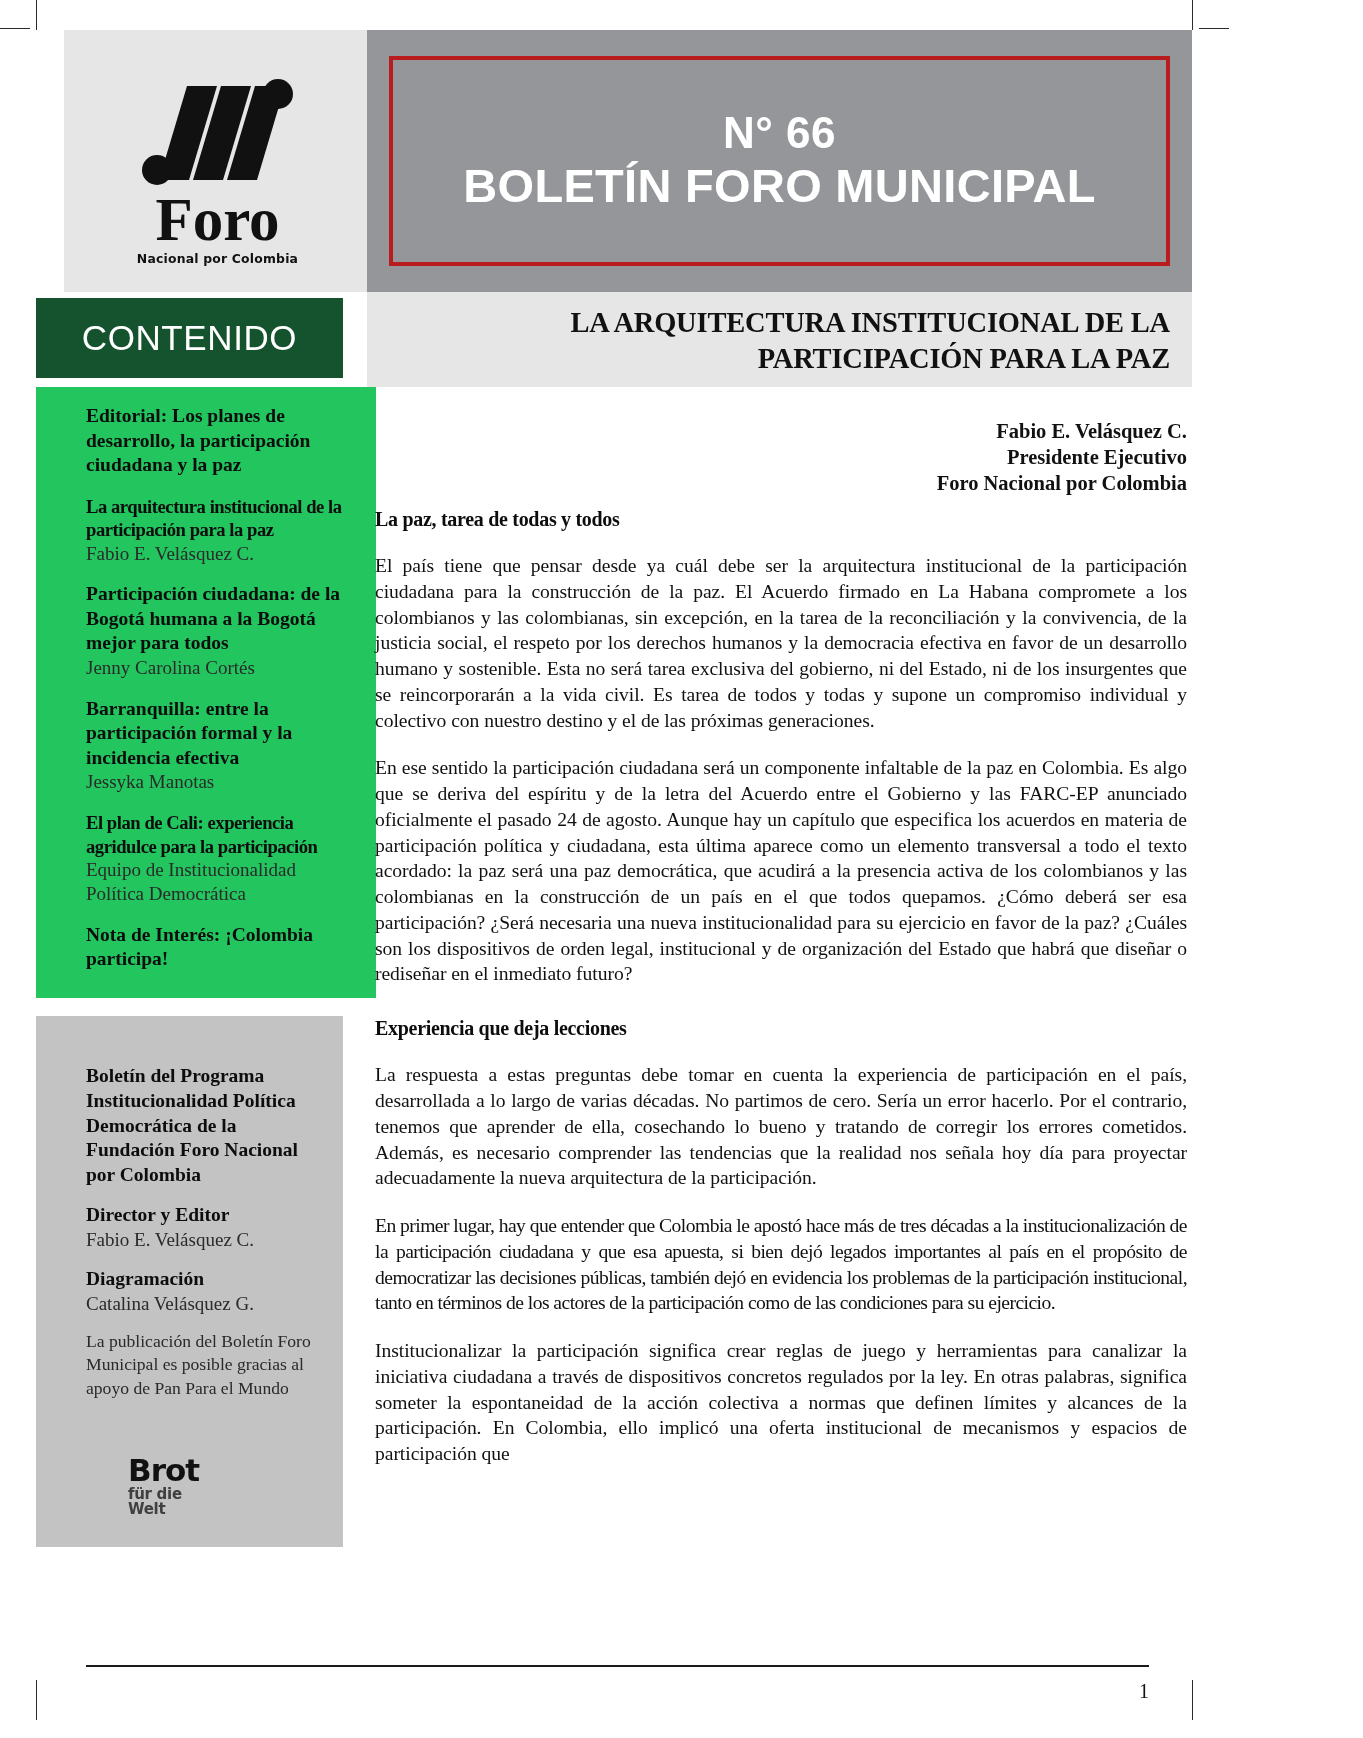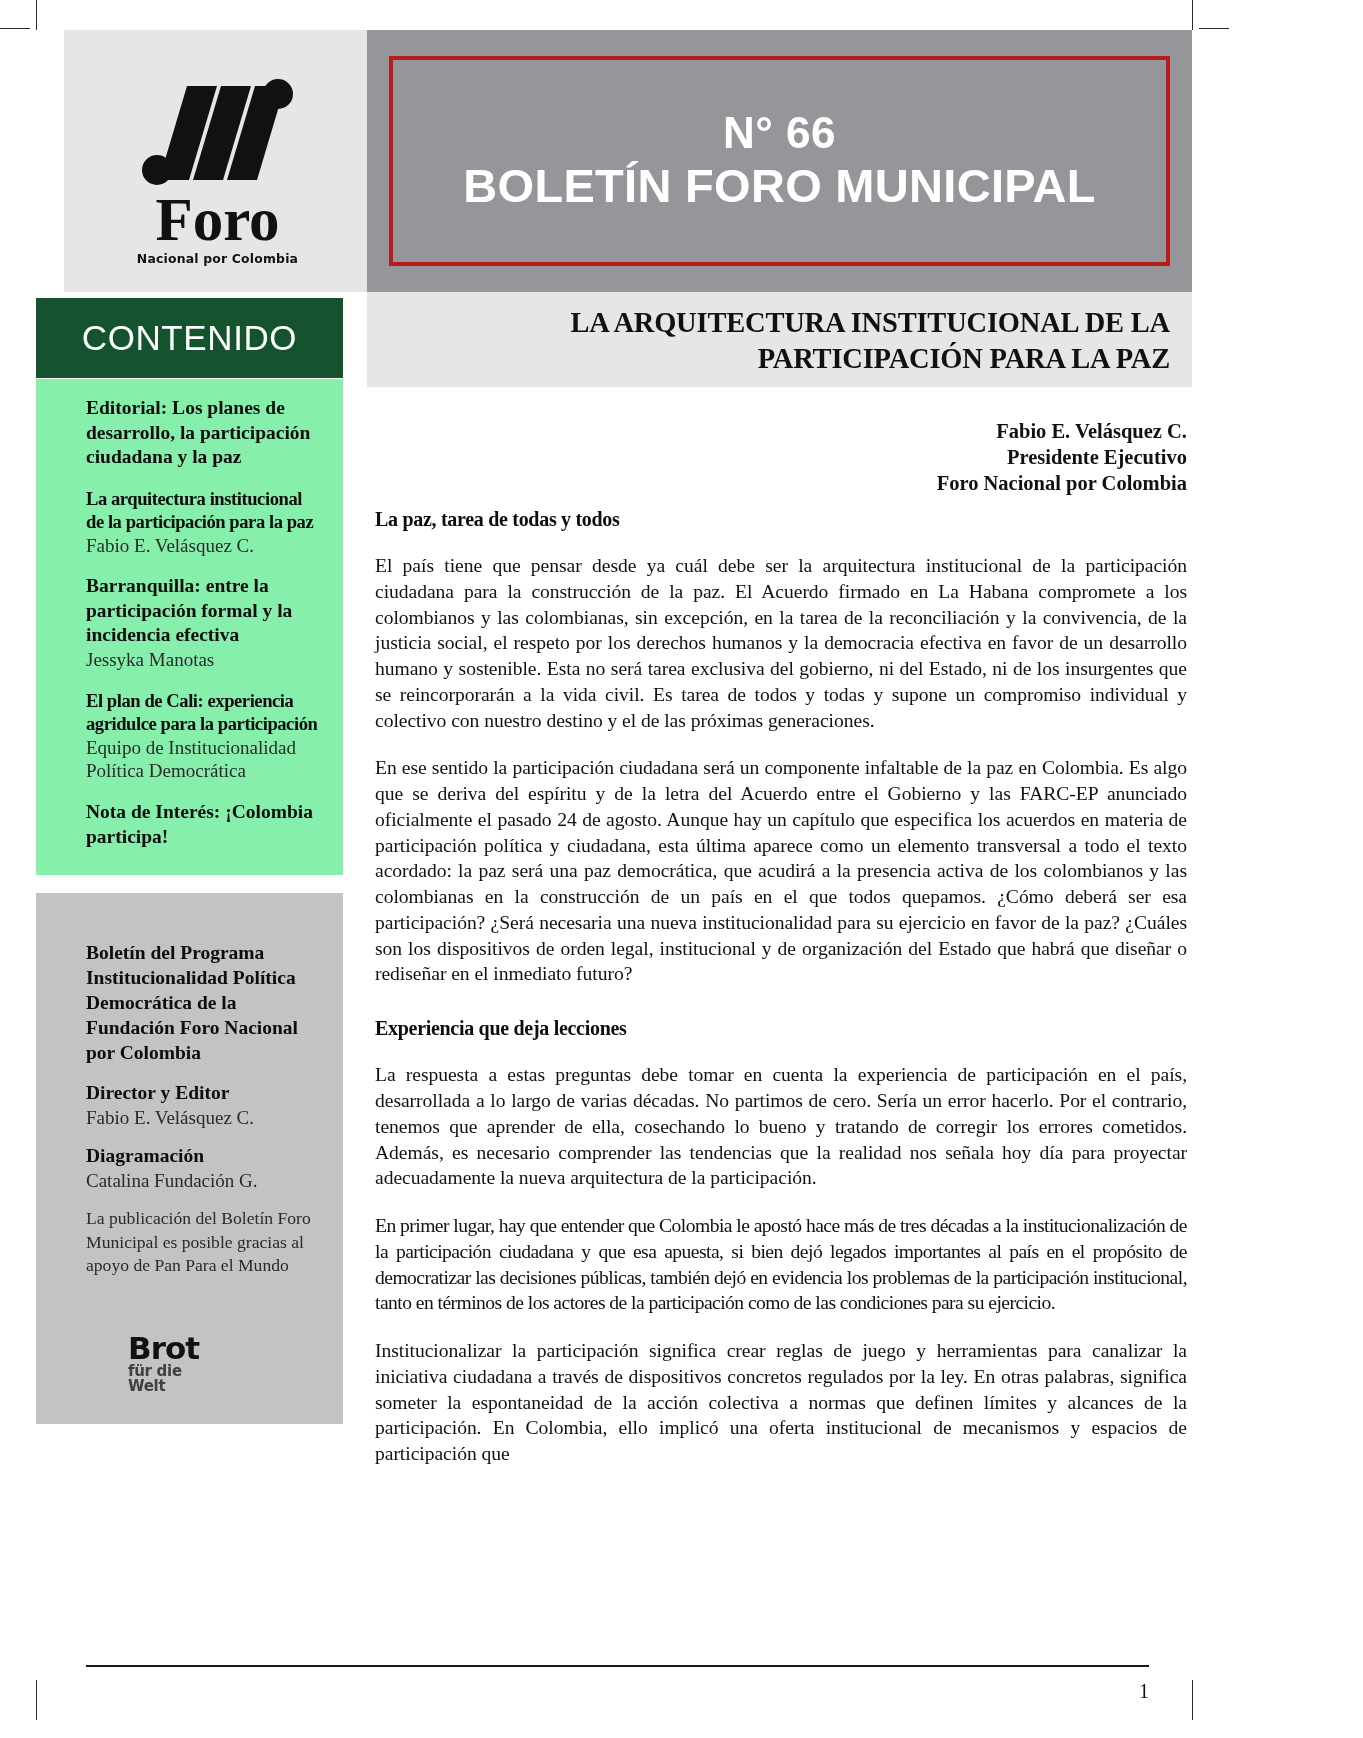--- a/index.html
+++ b/index.html
@@ -86,23 +86,23 @@
     margin-top: 6px;
   }
   .contenido-bar span {
     font-family: "Liberation Sans", sans-serif;
     font-size: 35px;
     color: #ffffff;
     letter-spacing: 0.6px;
   }
 
   .toc-box {
-    width: 307px;
-    background: #86efac;
-    margin-top: 1px;
+    width: 340px;
+    background: #22c55e;
+    margin-top: 9px;
     padding: 17px 22px 22px 50px;
     box-sizing: border-box;
   }
   .toc-item { margin-bottom: 17px; }
   .toc-item:last-child { margin-bottom: 4px; }
   .toc-title {
     font-weight: bold;
     font-size: 19.5px;
     line-height: 1.26;
     color: #0d0d0d;
@@ -343,20 +343,24 @@
 
       <div class="toc-item">
         <div class="toc-title">Editorial: Los planes de desarrollo, la participación ciudadana y la paz</div>
       </div>
 
       <div class="toc-item">
         <div class="toc-title tight">La arquitectura institucional de la participación para la paz</div>
         <div class="toc-author">Fabio E. Velásquez C.</div>
       </div>
 
+      <div class="toc-item">
+        <div class="toc-title">Participación ciudadana: de la Bogotá humana a la Bogotá mejor para todos</div>
+        <div class="toc-author">Jenny Carolina Cortés</div>
+      </div>
 
       <div class="toc-item">
         <div class="toc-title">Barranquilla: entre la participación formal y la incidencia efectiva</div>
         <div class="toc-author">Jessyka Manotas</div>
       </div>
 
       <div class="toc-item">
         <div class="toc-title tight">El plan de Cali: experiencia agridulce para la participación</div>
         <div class="toc-author">Equipo de Institucionalidad Política Democrática</div>
       </div>
@@ -367,21 +371,21 @@
 
     </div>
 
     <div class="credits-box">
       <div class="credits-head">Boletín del Programa Institucionalidad Política Democrática de la Fundación Foro Nacional por Colombia</div>
 
       <div class="credits-role">Director y Editor</div>
       <div class="credits-name">Fabio E. Velásquez C.</div>
 
       <div class="credits-role">Diagramación</div>
-      <div class="credits-name">Catalina Fundación G.</div>
+      <div class="credits-name">Catalina Velásquez G.</div>
 
       <div class="credits-note">La publicación del Boletín Foro Municipal es posible gracias al apoyo de Pan Para el Mundo</div>
 
       <div class="brot-logo">
         <div class="brot-main">Brot</div>
         <div class="brot-sub">für die Welt</div>
       </div>
     </div>
 
   </div>

